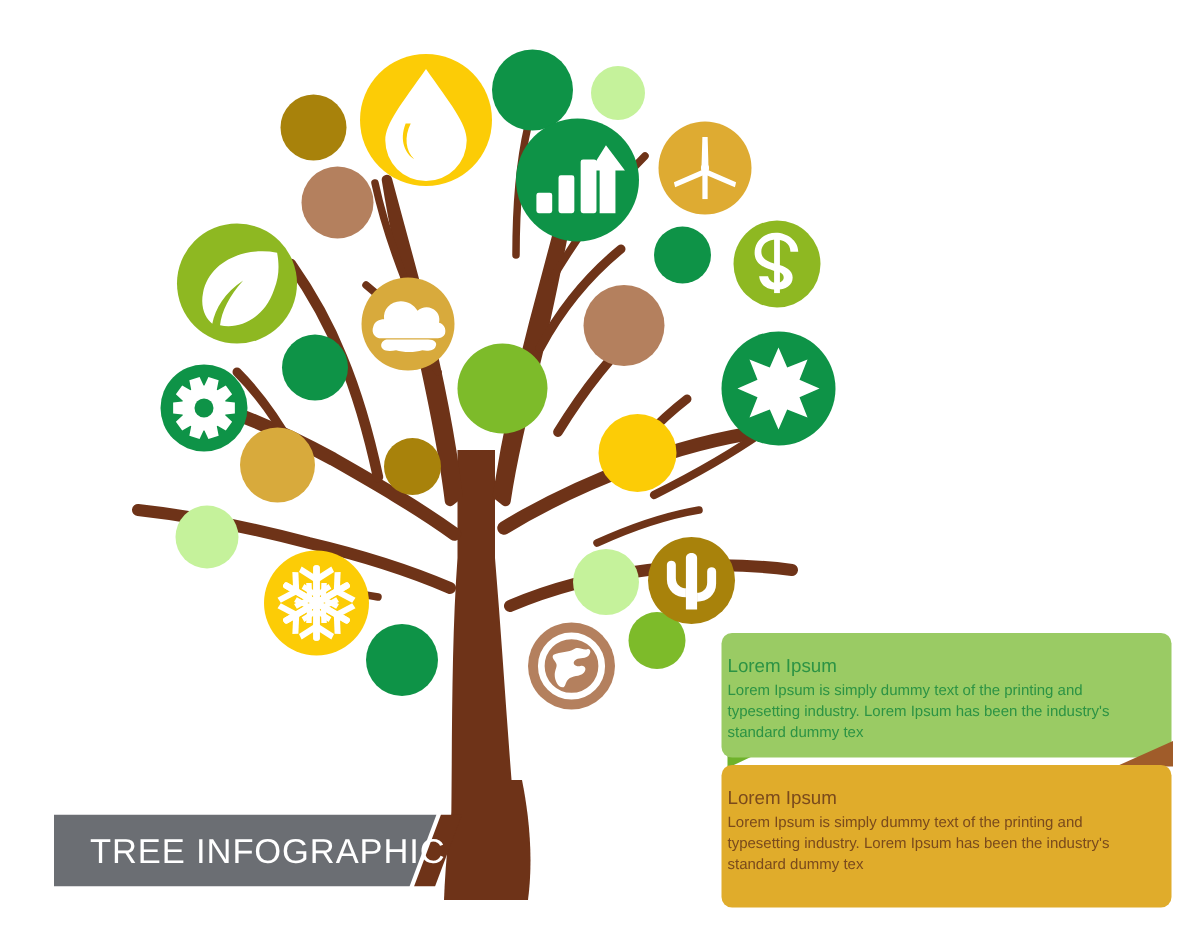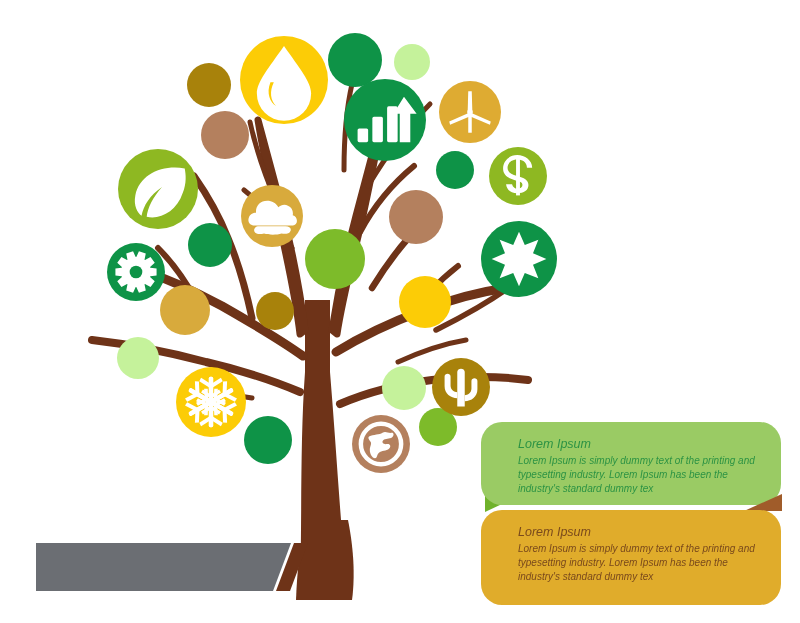--- a/index.html
+++ b/index.html
@@ -46,24 +46,23 @@
     height: 48px;
     line-height: 48px;
     font-size: 23px;
     letter-spacing: 0.6px;
     color: #ffffff;
     white-space: nowrap;
   }
   
   .callout {
     position: absolute;
-    border-radius: 21px;
+    border-radius: 7px;
     box-sizing: border-box;
-    padding: 14px 20px 14px 37px;
-    font-style: italic;
+    padding: 14px 20px 14px 4px;
   }
   .callout .callout-title {
     font-size: 12.5px;
     line-height: 17px;
     margin-bottom: 1px;
   }
   .callout .callout-body {
     font-size: 10px;
     line-height: 14.2px;
   }
@@ -286,20 +285,21 @@
           </g>
         </g>
       </g>
   </svg>
 
   <div class="title-banner">
     <svg class="banner-shape" viewBox="0 0 272 48" preserveAspectRatio="none">
       <polygon points="0,0 255,0 237,48 0,48" fill="#6B6E73"></polygon>
       <polygon points="258,0 272,0 254,48 240,48" fill="#6E3318"></polygon>
     </svg>
+    <div class="banner-text">TREE INFOGRAPHIC</div>
   </div>
 
   <div class="tail tail-green"></div>
   <div class="callout callout-green">
     <div class="callout-title">Lorem Ipsum</div>
     <div class="callout-body">Lorem Ipsum is simply dummy text of the printing and typesetting industry. Lorem Ipsum has been the industry's standard dummy tex</div>
   </div>
 
   <div class="tail tail-gold"></div>
   <div class="callout callout-gold">

